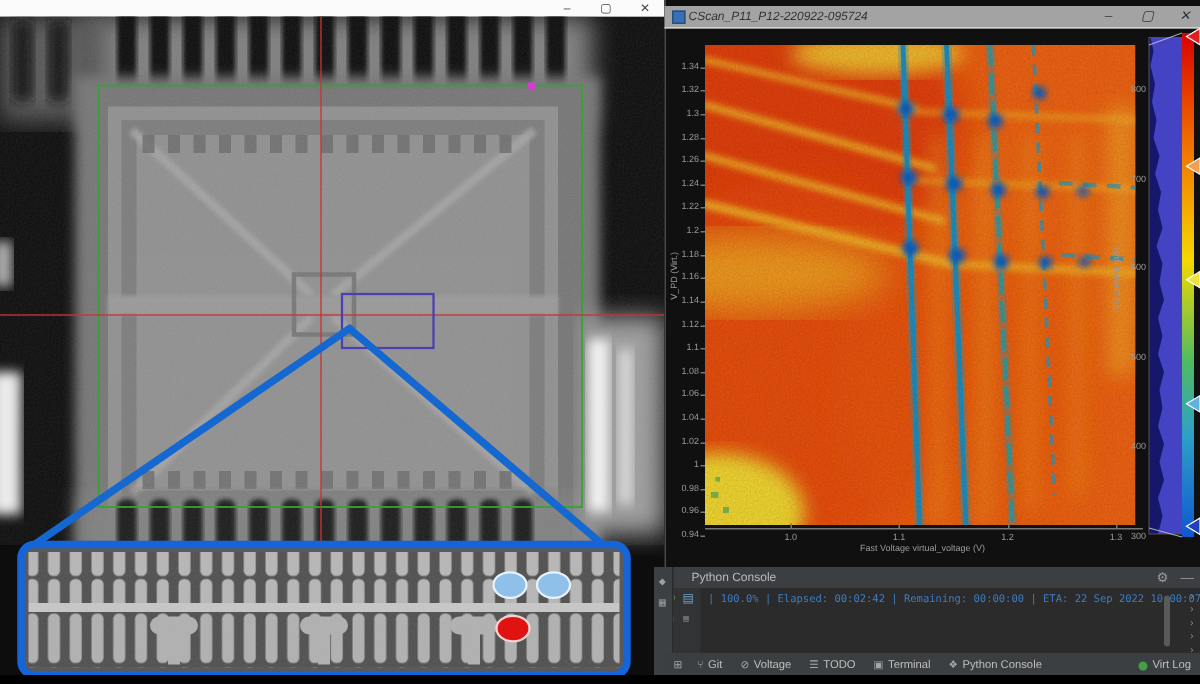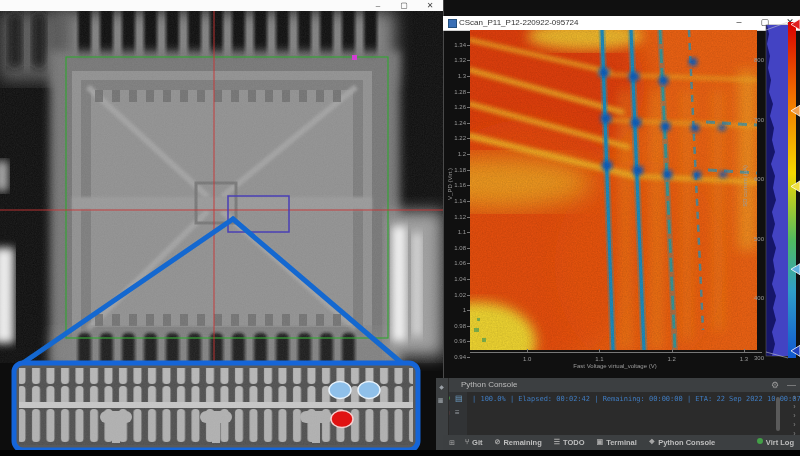--- a/index.html
+++ b/index.html
@@ -4,21 +4,21 @@
 <style>
   html,body{margin:0;padding:0;background:#000;}
   #stage{position:relative;width:800px;height:456px;overflow:hidden;background:#000;
          font-family:"Liberation Sans",sans-serif;}
   .abs{position:absolute;}
   
   #lw-titlebar{left:0;top:0;width:443px;height:11px;background:#fbfbfb;border-bottom:1px solid #d8d8d8;}
   .lw-ctrl{position:absolute;top:0;width:24px;height:11px;text-align:center;font-size:8px;line-height:11px;color:#444;}
   
   #rw{left:443px;top:0;width:357px;height:450px;background:#101010;border-left:1px solid #4a4a4a;box-sizing:border-box;}
-  #rw-titlebar{left:443px;top:16px;width:357px;height:14px;background:#ffffff;border-bottom:1px solid #cfcfcf;}
+  #rw-titlebar{left:443px;top:4px;width:357px;height:14px;background:#a3a3a3;border-bottom:1px solid #cfcfcf;font-style:italic;}
   #rw-title{position:absolute;left:16px;top:2px;font-size:8px;color:#333;white-space:nowrap;}
   #rw-icon{position:absolute;left:5px;top:3px;width:7px;height:7px;background:#3a6fb5;border:1px solid #24507e;}
   .rw-ctrl{position:absolute;top:0;width:26px;height:13px;text-align:center;font-size:9px;line-height:13px;color:#333;}
   
   .tick{position:absolute;color:#9a9a9a;font-size:6px;line-height:6px;white-space:nowrap;}
   .ytick{width:20px;text-align:right;}
   .xtick{width:20px;text-align:center;}
   .cbtick{width:16px;text-align:right;}
   #xlabel{position:absolute;left:540px;top:363px;width:150px;text-align:center;color:#9a9a9a;font-size:6px;}
   #ylabel{position:absolute;left:447px;top:168px;color:#9a9a9a;font-size:6px;writing-mode:vertical-rl;transform:rotate(180deg);}
@@ -36,21 +36,21 @@
   #console-scroll{left:776px;top:397px;width:4px;height:34px;background:#5a5a5a;border-radius:2px;}
   #chevrons{left:789px;top:394px;width:11px;display:flex;flex-direction:column;gap:2px;align-items:center;}
   .chev{color:#8a8a8a;font-size:7px;line-height:7px;}
   
   #tool-strip{left:436px;top:378px;width:13px;height:72px;background:#3d4042;border-right:1px solid #2a2a2a;box-sizing:border-box;
               display:flex;flex-direction:column;align-items:center;gap:6px;padding-top:6px;}
   .strip-ico{color:#9aa0a6;font-size:6px;transform:rotate(90deg);}
   
   #statusbar{left:443px;top:435px;width:357px;height:15px;background:#3c3f41;display:flex;align-items:center;
              font-size:7.5px;color:#bfbfbf;padding:0 6px;box-sizing:border-box;gap:10px;}
-  .sb-tab{display:flex;align-items:flex-start;gap:3px;white-space:nowrap;font-weight:bold;}
+  .sb-tab{display:flex;align-items:flex-end;gap:3px;white-space:nowrap;}
   .sb-ico{font-size:7px;color:#a7a7a7;}
   #sb-spacer{flex:1;}
   #eventlog-dot{width:6px;height:6px;border-radius:50%;background:#43a047;display:inline-block;}
 </style>
 </head>
 <body>
 
 <div id="stage">
 
   <div id="lw-titlebar" class="abs">
@@ -423,21 +423,21 @@
 
   <div id="statusbar" class="abs">
     <span class="sb-ico">⊞</span>
     <span id="sb-tabs" style="display:flex;gap:12px;">
         <span class="sb-tab">
           <span class="sb-ico">⑂</span>
           <span>Git</span>
         </span>
         <span class="sb-tab">
           <span class="sb-ico">⊘</span>
-          <span>Remaining</span>
+          <span>Voltage</span>
         </span>
         <span class="sb-tab">
           <span class="sb-ico">☰</span>
           <span>TODO</span>
         </span>
         <span class="sb-tab">
           <span class="sb-ico">▣</span>
           <span>Terminal</span>
         </span>
         <span class="sb-tab">

